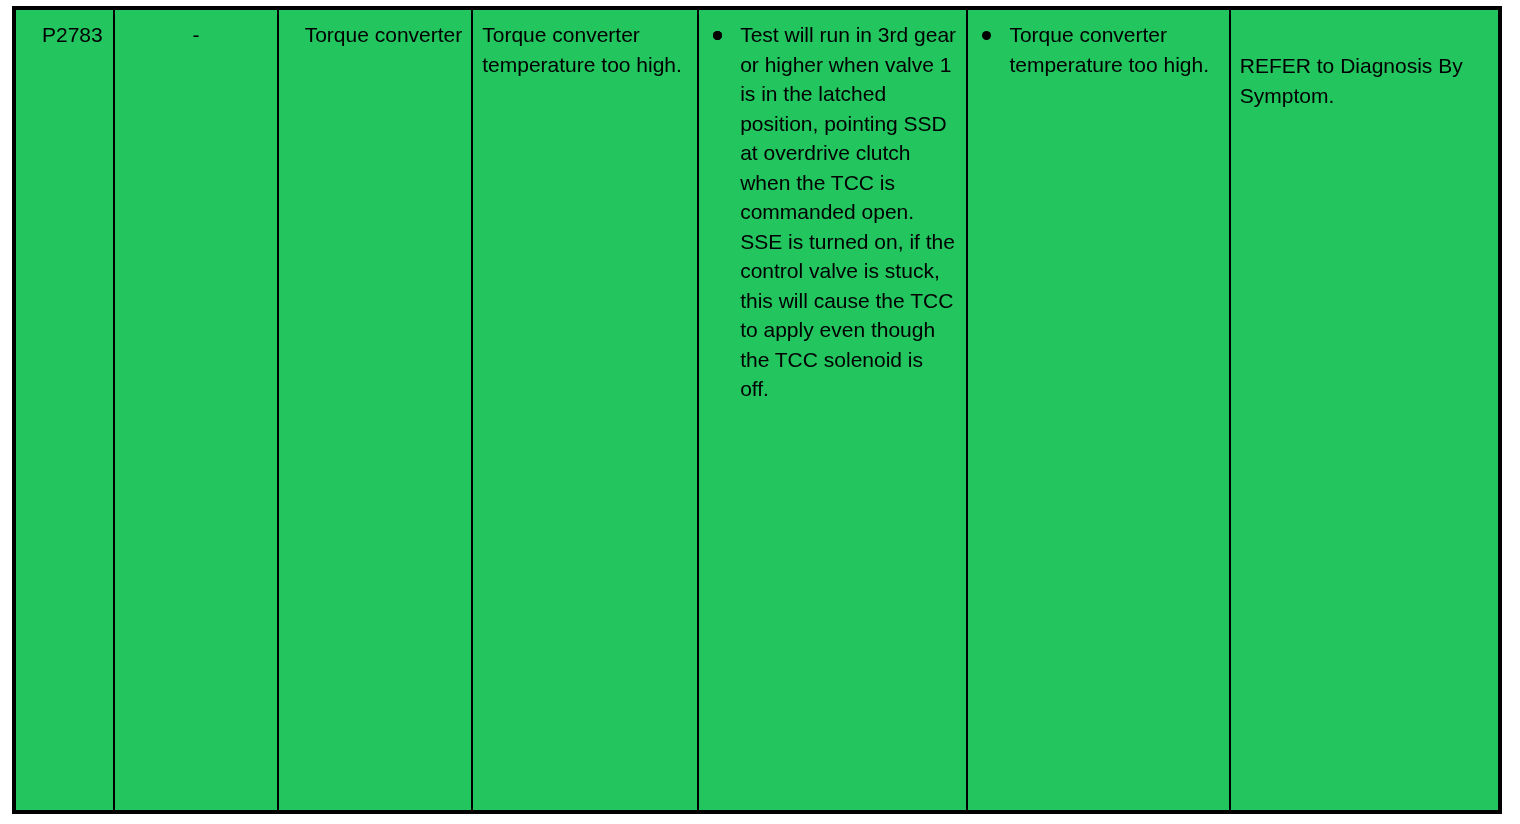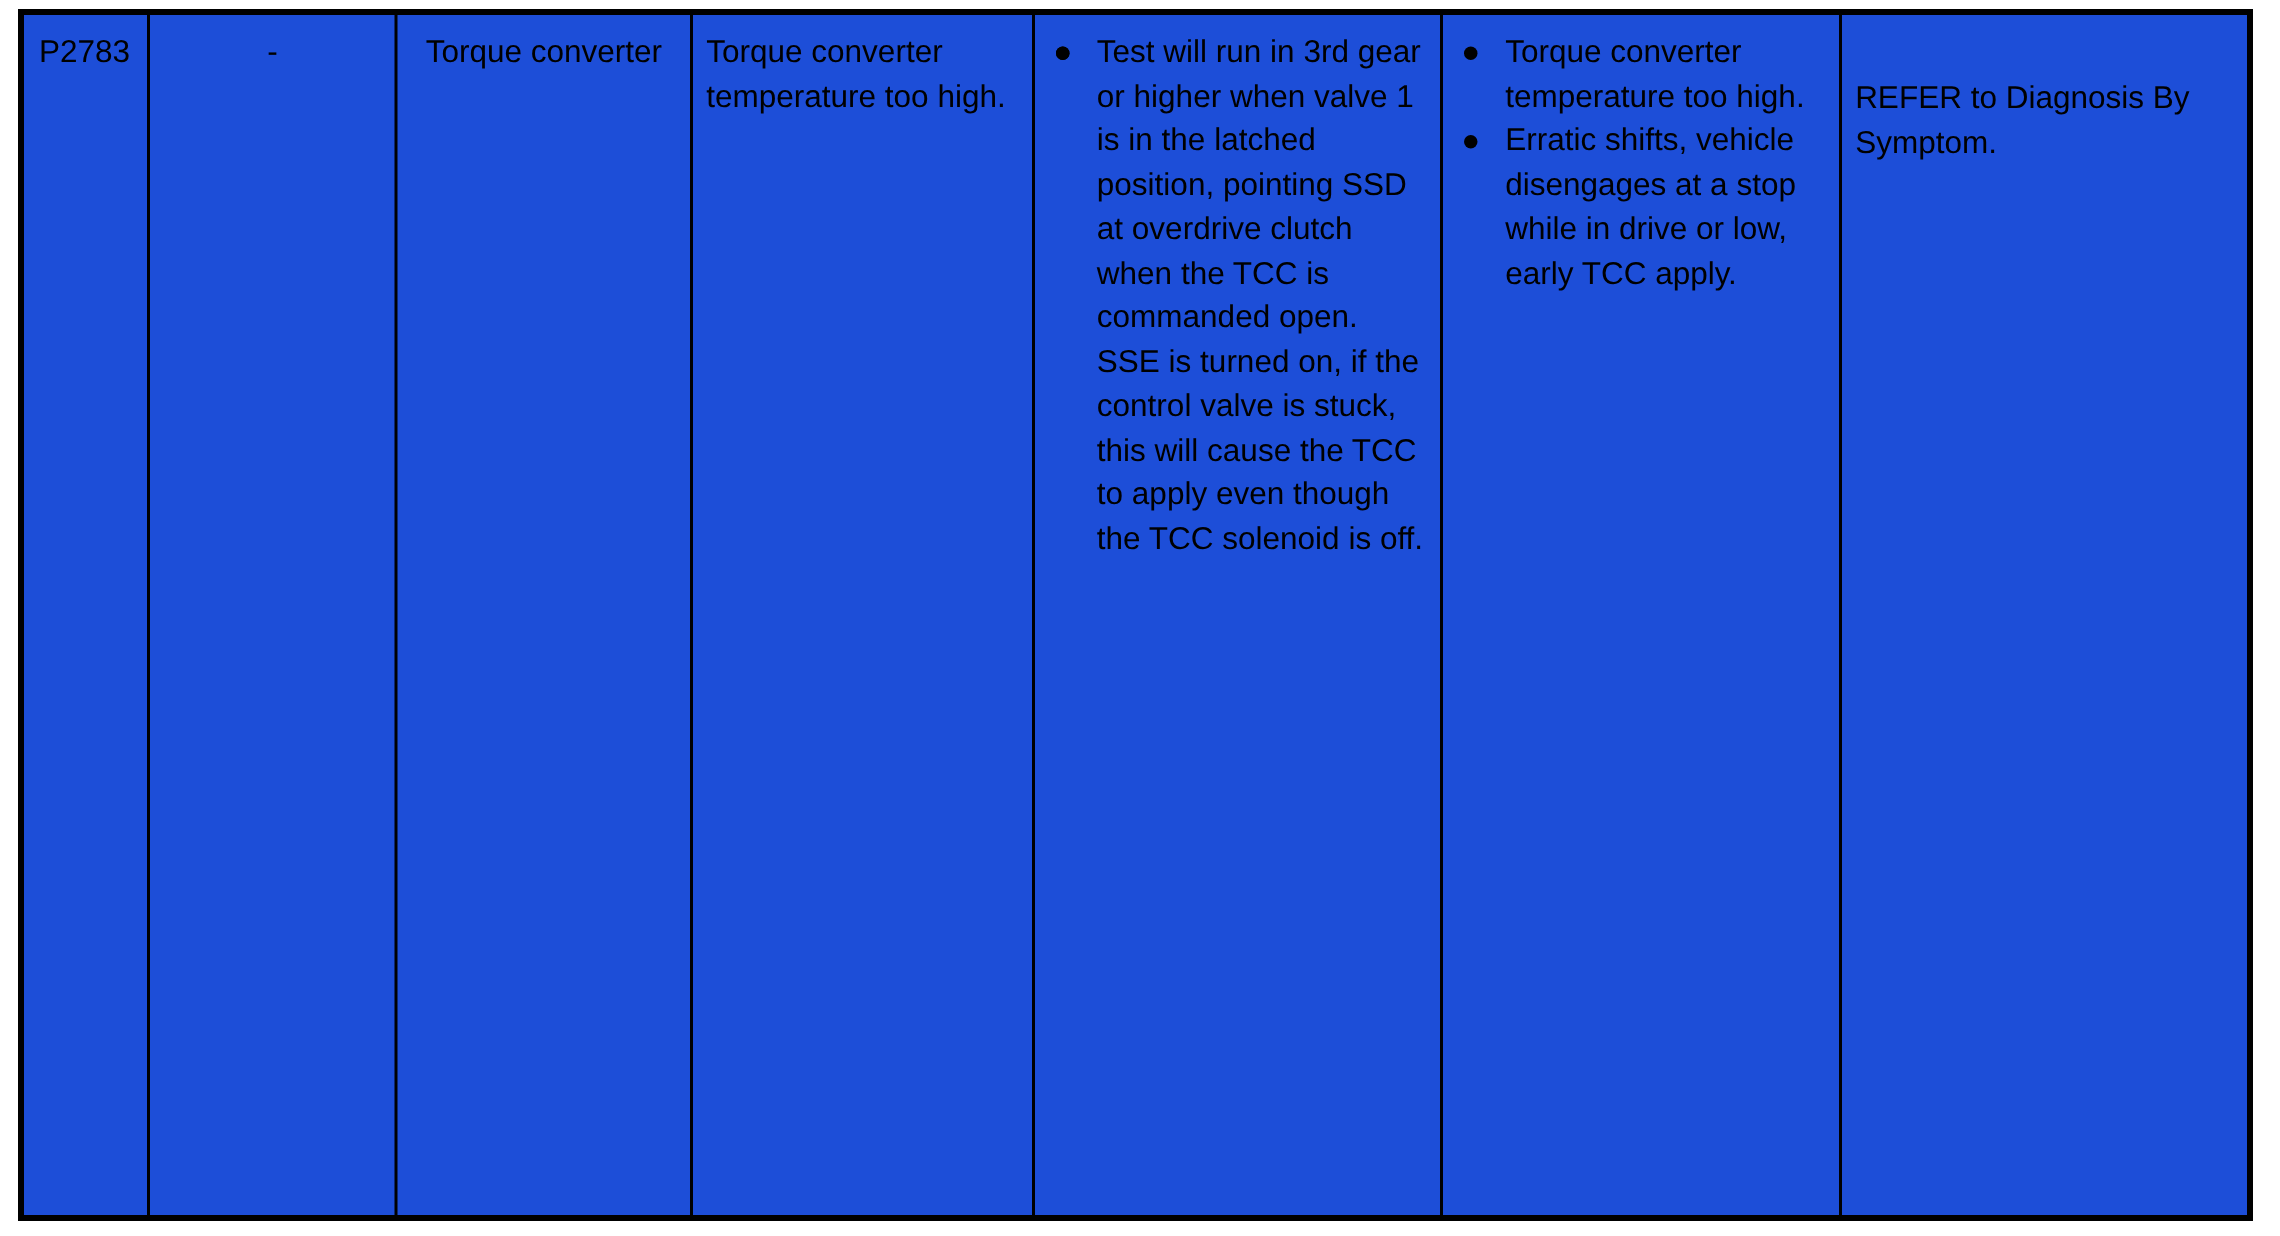--- a/index.html
+++ b/index.html
@@ -24,21 +24,22 @@
 
   
   .dtc-table {
     position: absolute;
     left: 12px;
     top: 6px;
     width: 1490px;
     height: 808px;
     box-sizing: border-box;
     border: 4px solid #000000;
-    background: #1d4ed8;
+    background: #22c55e;
+    padding-left: 16px;
   }
 
   .row {
     display: flex;
     width: 100%;
     height: 100%;
     box-sizing: border-box;
   }
 
   .cell {
@@ -49,21 +50,21 @@
     line-height: 29.5px;
     overflow: hidden;
   }
   .cell:last-child {
     border-right: none;
   }
 
   
   .col-code      { width: 84px;  padding-left: 10px; }
   .col-monitor   { width: 166px; text-align: center; }
-  .col-component { width: 197px; text-align: center; }
+  .col-component { width: 197px; text-align: right; }
   .col-desc      { width: 229px; }
   .col-possible  { width: 273px; padding-left: 12px; }
   .col-symptoms  { width: 266px; padding-left: 12px; }
   .col-action    { width: 271px; margin-top: 31px; }
 
   .bullet-list {
     list-style: none;
     margin: 0;
     padding: 0;
   }
@@ -122,24 +123,20 @@
           </li>
         </ul>
       </div>
 
       <div class="cell col-symptoms">
         <ul class="bullet-list">
           <li>
             <span class="dot"></span>
             <span>Torque converter temperature too high.</span>
           </li>
-          <li>
-            <span class="dot"></span>
-            <span>Erratic shifts, vehicle disengages at a stop while in drive or low, early TCC apply.</span>
-          </li>
         </ul>
       </div>
 
       <div class="cell col-action">
         <p class="plain">REFER to Diagnosis By Symptom.</p>
       </div>
 
     </div>
   </div>
 

